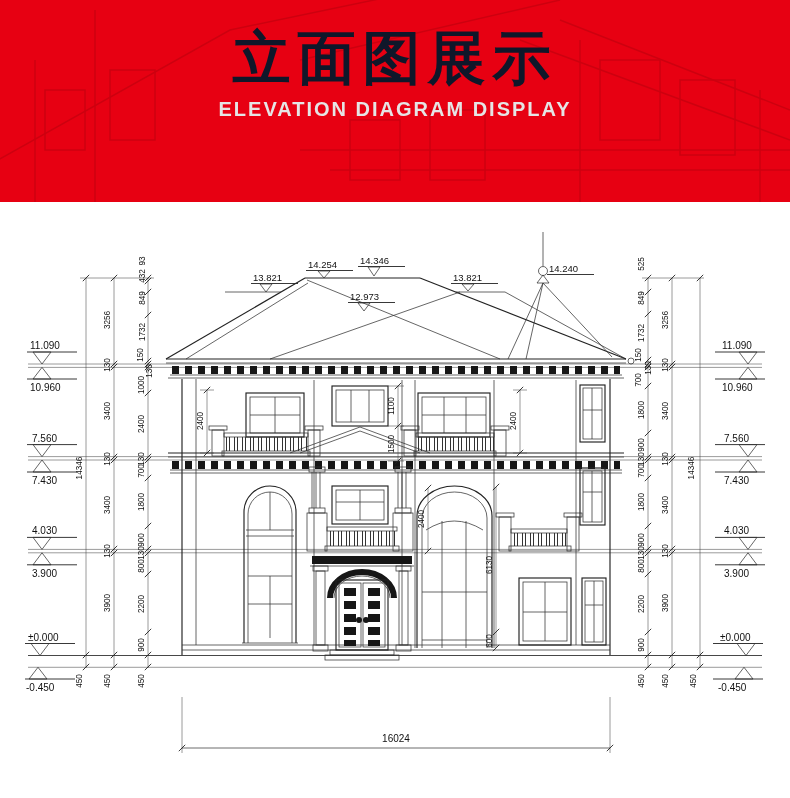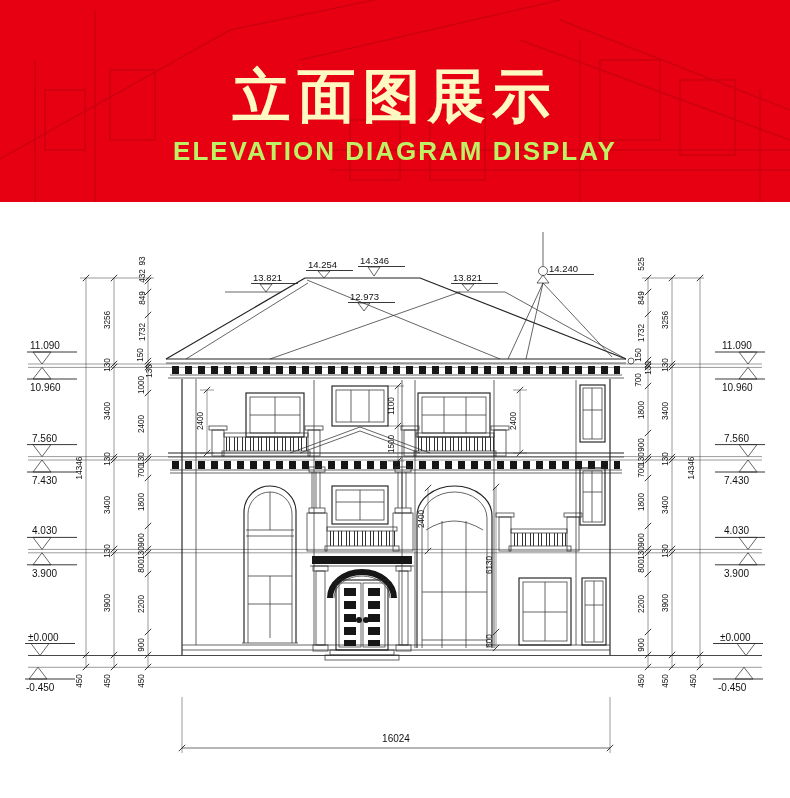--- a/index.html
+++ b/index.html
@@ -1,20 +1,20 @@
 <!DOCTYPE html>
 <html><head>
 <meta charset="utf-8">
 <style>
   html,body{margin:0;padding:0;background:#fff;}
   body{width:790px;height:798px;position:relative;font-family:"Liberation Sans",sans-serif;overflow:hidden;}
   #banner{position:absolute;left:0;top:0;width:790px;height:202px;overflow:hidden;z-index:2;}
   #banner .wm{position:absolute;left:0;top:0;}
-  #banner h1{position:relative;margin:64px 0 0 0;text-align:center;color:#fef9c3;font-size:58px;font-weight:700;letter-spacing:7px;line-height:1.1;}
-  #banner p{position:relative;margin:8px 0 0 0;text-align:center;color:#bef264;font-size:26px;font-weight:700;letter-spacing:2px;}
+  #banner h1{position:relative;margin:26px 0 0 0;text-align:center;color:#0f172a;font-size:58px;font-weight:700;letter-spacing:7px;line-height:1.1;}
+  #banner p{position:relative;margin:8px 0 0 0;text-align:center;color:#e5e5e5;font-size:20px;font-weight:700;letter-spacing:2px;}
   #draw{position:absolute;left:0;top:0;z-index:1;}
   .o1{stroke:#222;stroke-width:1.15;fill:none}
   .o{stroke:#333;stroke-width:.75;fill:none}
   .t{stroke:#474747;stroke-width:.55;fill:none}
   .blk{fill:#161616;stroke:none}
   .tick{stroke:#222;stroke-width:.9}
   text{fill:#111;}
   .dim{font-size:8.2px;}
   .lvl{font-size:10px;}
   .rf{font-size:9.5px;}

